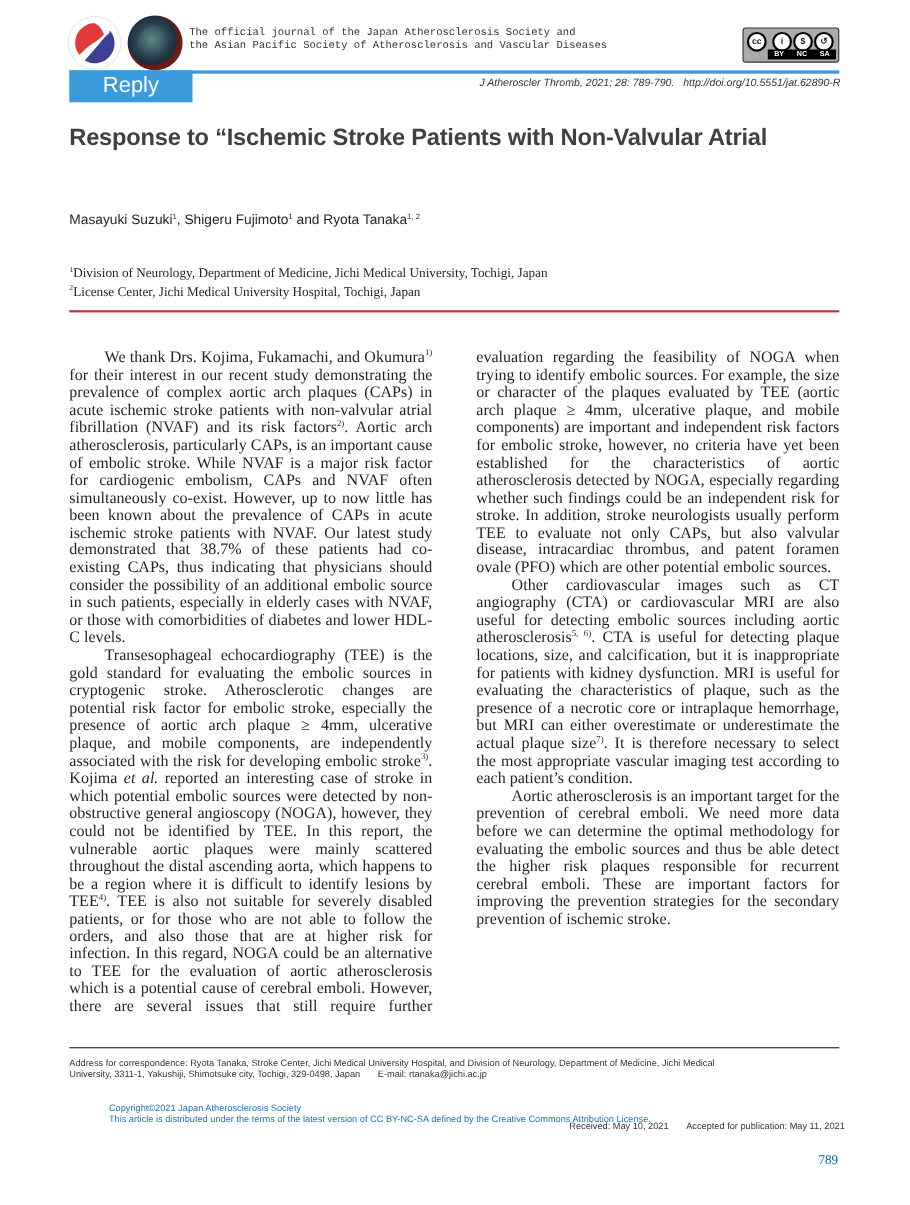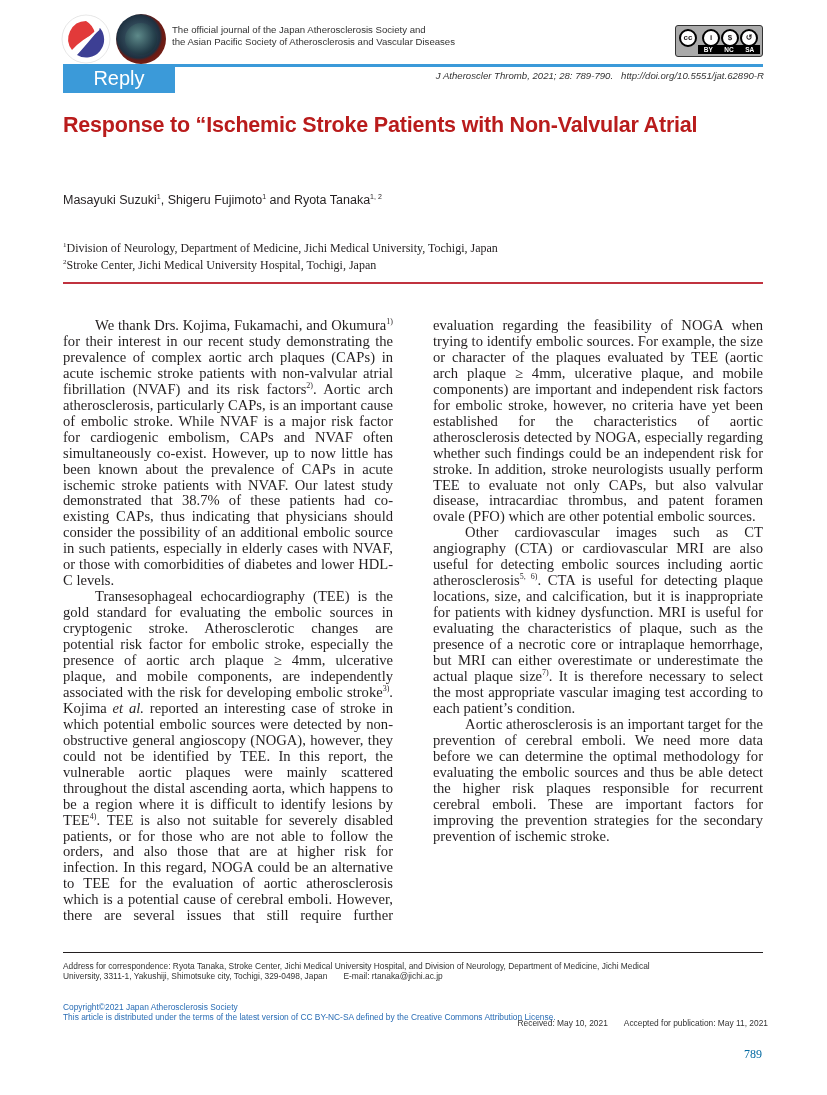--- a/index.html
+++ b/index.html
@@ -2,35 +2,35 @@
 <html><head>
 <meta charset="utf-8">
 <style>
   html, body { margin:0; padding:0; background:#ffffff; }
   body { width:827px; height:1095px; position:relative; overflow:hidden; font-family:"Liberation Serif", serif; color:#231f20; }
   .abs { position:absolute; }
   
   .logo1 { left:61px; top:14px; width:50px; height:50px; border-radius:50%; overflow:hidden; }
   .logo2 { left:116px; top:14px; width:50px; height:50px; border-radius:50%; background:radial-gradient(circle at 45% 45%, #4a6a7a 0%, #1e3040 55%, #6a1a14 62%, #8a2b1c 100%); }
   .logo2 .inner { position:absolute; left:9px; top:9px; width:32px; height:32px; border-radius:50%; background:radial-gradient(circle at 40% 40%, #5e8a8a 0%, #27424e 60%, #0e1a22 100%); }
-  .journal-line { left:172px; top:24px; font-family:Liberation Sans, sans-serif; font-size:9.6px; line-height:12px; color:#333; }
+  .journal-line { left:172px; top:24px; font-family:Liberation Mono, monospace; font-size:9.6px; line-height:12px; color:#333; }
   .cc-badge { left:675px; top:25px; width:88px; height:32px; background:#aaaaaa; border:1px solid #333; border-radius:3px; box-sizing:border-box; }
   .cc-badge .bar { position:absolute; left:22px; right:2px; bottom:2px; height:9px; background:#000; display:flex; justify-content:space-around; align-items:center; font-family:"Liberation Sans", sans-serif; font-weight:bold; font-size:6.5px; color:#fff; }
   .cc-badge .c { position:absolute; width:18px; height:18px; border-radius:50%; background:#fff; border:2px solid #000; box-sizing:border-box; top:3px; font-family:"Liberation Sans", sans-serif; font-weight:bold; font-size:8px; text-align:center; line-height:14px; }
   .blue-rule { left:63px; top:64px; width:700px; height:3px; background:#3b9ad9; }
   .reply-box { left:63px; top:64px; width:112px; height:29px; background:#3b9ad9; color:#fff; font-family:"Liberation Sans", sans-serif; font-size:20px; line-height:29px; text-align:center; }
   .citation { right:63px; top:70px; font-family:"Liberation Sans", sans-serif; font-style:italic; font-size:9.6px; color:#333; white-space:pre; }
-  .title { left:63px; top:113px; width:710px; font-family:"Liberation Sans", sans-serif; font-weight:bold; font-size:21.5px; line-height:24px; color:#b91c1c; letter-spacing:-0.2px; }
+  .title { left:63px; top:113px; width:710px; font-family:"Liberation Sans", sans-serif; font-weight:bold; font-size:21.5px; line-height:24px; color:#404040; letter-spacing:-0.2px; }
   .authors { left:63px; top:193px; font-family:"Liberation Sans", sans-serif; font-size:12.5px; color:#231f20; }
   .authors sup, .affil sup { font-size:7px; vertical-align:super; line-height:0; }
   .affil { left:63px; top:240px; font-size:12px; line-height:17px; }
   .red-rule { left:63px; top:282px; width:700px; height:2px; background:#c0323f; }
   .foot-rule { left:63px; top:952px; width:700px; height:1px; background:#231f20; }
   .foot { left:63px; font-family:"Liberation Sans", sans-serif; font-size:8.4px; line-height:10px; color:#333; width:705px; }
-  .foot.blue { color:#2a6db5; }
+  .foot.blue { color:#2a6db5;margin-left:36px; }
   .pagenum { left:744px; top:1047px; font-size:12px; color:#0369a1; }
   .gap { display:inline-block; width:16px; }
 </style>
 </head>
 <body>
 
 <div class="abs logo1">
   <svg width="50" height="50" viewBox="0 0 50 50">
     <circle cx="25" cy="25" r="24" fill="#fff" stroke="#ccc" stroke-width="0.5"></circle>
     <path d="M25 7 A18 18 0 0 0 11 36 Q22 24 34 20 A18 18 0 0 0 25 7Z" fill="#e23a3a"></path>
@@ -66,21 +66,21 @@
 <div class="abs title">
   <div>Response to “Ischemic Stroke Patients with Non-Valvular Atrial</div>
 </div>
 
 <div class="abs authors">
   <span>Masayuki Suzuki</span><sup>1</sup><span>, </span><span>Shigeru Fujimoto</span><sup>1</sup><span> and </span><span>Ryota Tanaka</span><sup>1, 2</sup>
 </div>
 
 <div class="abs affil">
   <div><sup>1</sup><span>Division of Neurology, Department of Medicine, Jichi Medical University, Tochigi, Japan</span></div>
-  <div><sup>2</sup><span>Stroke Center, Jichi Medical University Hospital, Tochigi, Japan</span></div>
+  <div><sup>2</sup><span>License Center, Jichi Medical University Hospital, Tochigi, Japan</span></div>
 </div>
 
 <div class="abs red-rule"></div>
 
 <div class="abs" style="left:63px; top:318px; width:700px; height:612px; column-count:2; column-gap:40px; column-fill:auto; font-size:14.6px; line-height:15.95px; text-align:justify;">
   <p style="margin:0; text-indent:2.2em;"><span>We thank Drs. Kojima, Fukamachi, and Okumura</span><sup style="font-size:8px;line-height:0;">1)</sup><span> for their interest in our recent study demonstrating the prevalence of complex aortic arch plaques (CAPs) in acute ischemic stroke patients with non-valvular atrial fibrillation (NVAF) and its risk factors</span><sup style="font-size:8px;line-height:0;">2)</sup><span>. Aortic arch atherosclerosis, particularly CAPs, is an important cause of embolic stroke. While NVAF is a major risk factor for cardiogenic embolism, CAPs and NVAF often simultaneously co-exist. However, up to now little has been known about the prevalence of CAPs in acute ischemic stroke patients with NVAF. Our latest study demonstrated that 38.7% of these patients had co-existing CAPs, thus indicating that physicians should consider the possibility of an additional embolic source in such patients, especially in elderly cases with NVAF, or those with comorbidities of diabetes and lower HDL-C levels.</span></p>
   <p style="margin:0; text-indent:2.2em;"><span>Transesophageal echocardiography (TEE) is the gold standard for evaluating the embolic sources in cryptogenic stroke. Atherosclerotic changes are potential risk factor for embolic stroke, especially the presence of aortic arch plaque ≥ 4mm, ulcerative plaque, and mobile components, are independently associated with the risk for developing embolic stroke</span><sup style="font-size:8px;line-height:0;">3)</sup><span>. Kojima </span><i>et al.</i><span> reported an interesting case of stroke in which potential embolic sources were detected by non-obstructive general angioscopy (NOGA), however, they could not be identified by TEE. In this report, the vulnerable aortic plaques were mainly scattered throughout the distal ascending aorta, which happens to be a region where it is difficult to identify lesions by TEE</span><sup style="font-size:8px;line-height:0;">4)</sup><span>. TEE is also not suitable for severely disabled patients, or for those who are not able to follow the orders, and also those that are at higher risk for infection. In this regard, NOGA could be an alternative to TEE for the evaluation of aortic atherosclerosis which is a potential cause of cerebral emboli. However, there are several issues that still require further evaluation regarding the feasibility of NOGA when trying to identify embolic sources. For example, the size or character of the plaques evaluated by TEE  (aortic arch plaque ≥ 4mm, ulcerative plaque, and mobile components) are important and independent risk factors for embolic stroke, however, no criteria have yet been established for the characteristics of aortic atherosclerosis detected by NOGA, especially regarding whether such findings could be an independent risk for stroke. In addition, stroke neurologists usually perform TEE to evaluate not only CAPs, but also valvular disease, intracardiac thrombus, and patent foramen ovale (PFO) which are other potential embolic sources.</span></p>
   <p style="margin:0; text-indent:2.2em;"><span>Other cardiovascular images such as CT angiography (CTA) or cardiovascular MRI are also useful for detecting embolic sources including aortic atherosclerosis</span><sup style="font-size:8px;line-height:0;">5, 6)</sup><span>. CTA is useful for detecting plaque locations, size, and calcification, but it is inappropriate for patients with kidney dysfunction. MRI is useful for evaluating the characteristics of plaque, such as the presence of a necrotic core or intraplaque hemorrhage, but MRI can either overestimate or underestimate the actual plaque size</span><sup style="font-size:8px;line-height:0;">7)</sup><span>. It is therefore necessary to select the most appropriate vascular imaging test according to each patient’s condition.</span></p>
   <p style="margin:0; text-indent:2.2em;">Aortic atherosclerosis is an important target for the prevention of cerebral emboli. We need more data before we can determine the optimal methodology for evaluating the embolic sources and thus be able detect the higher risk plaques responsible for recurrent cerebral emboli. These are important factors for improving the prevention strategies for the secondary prevention of ischemic stroke.</p>
 </div>

